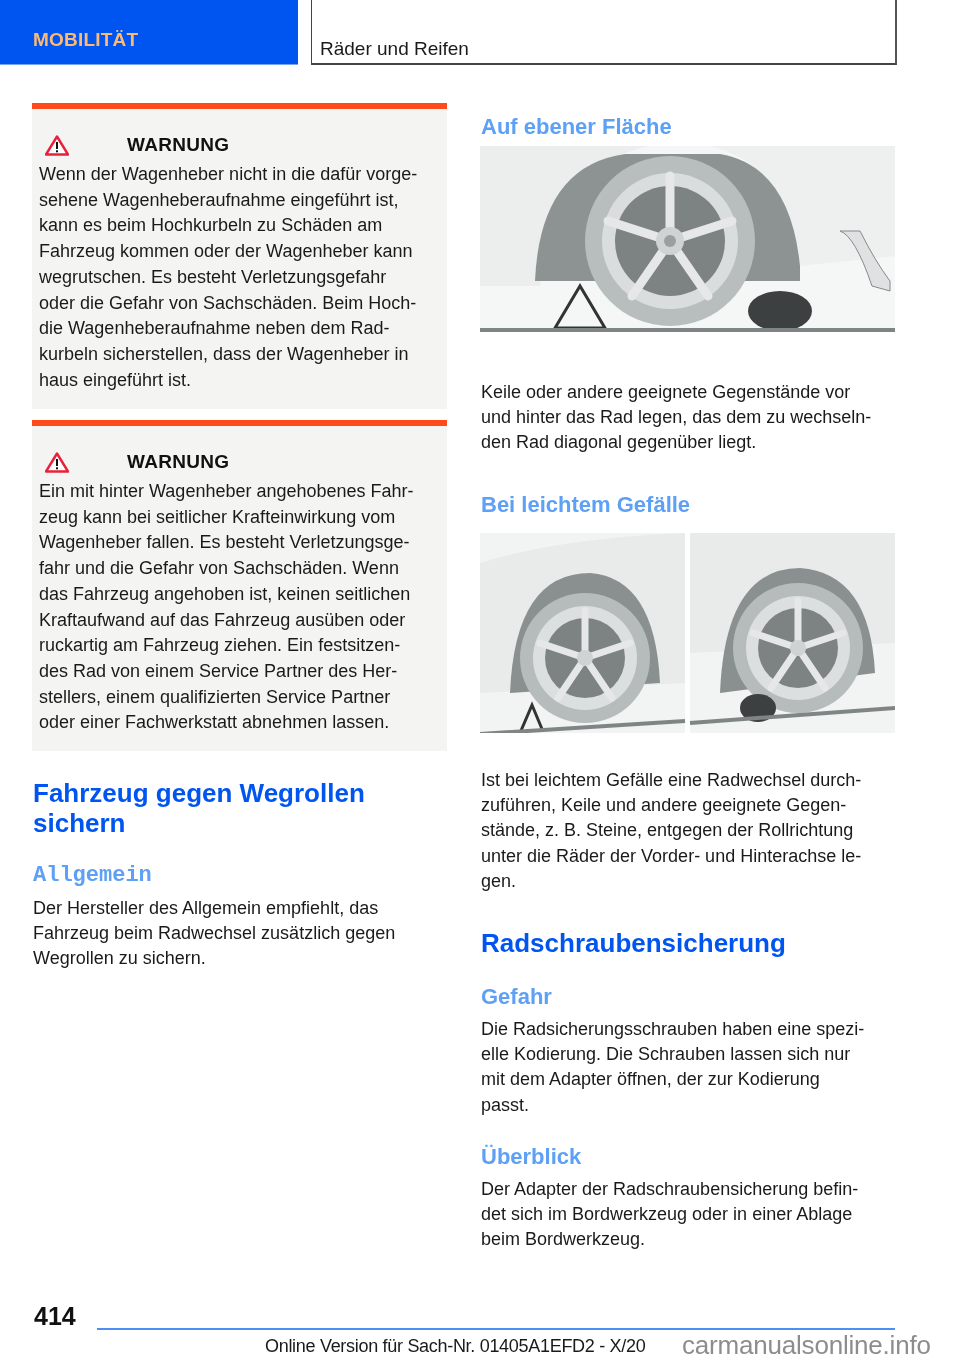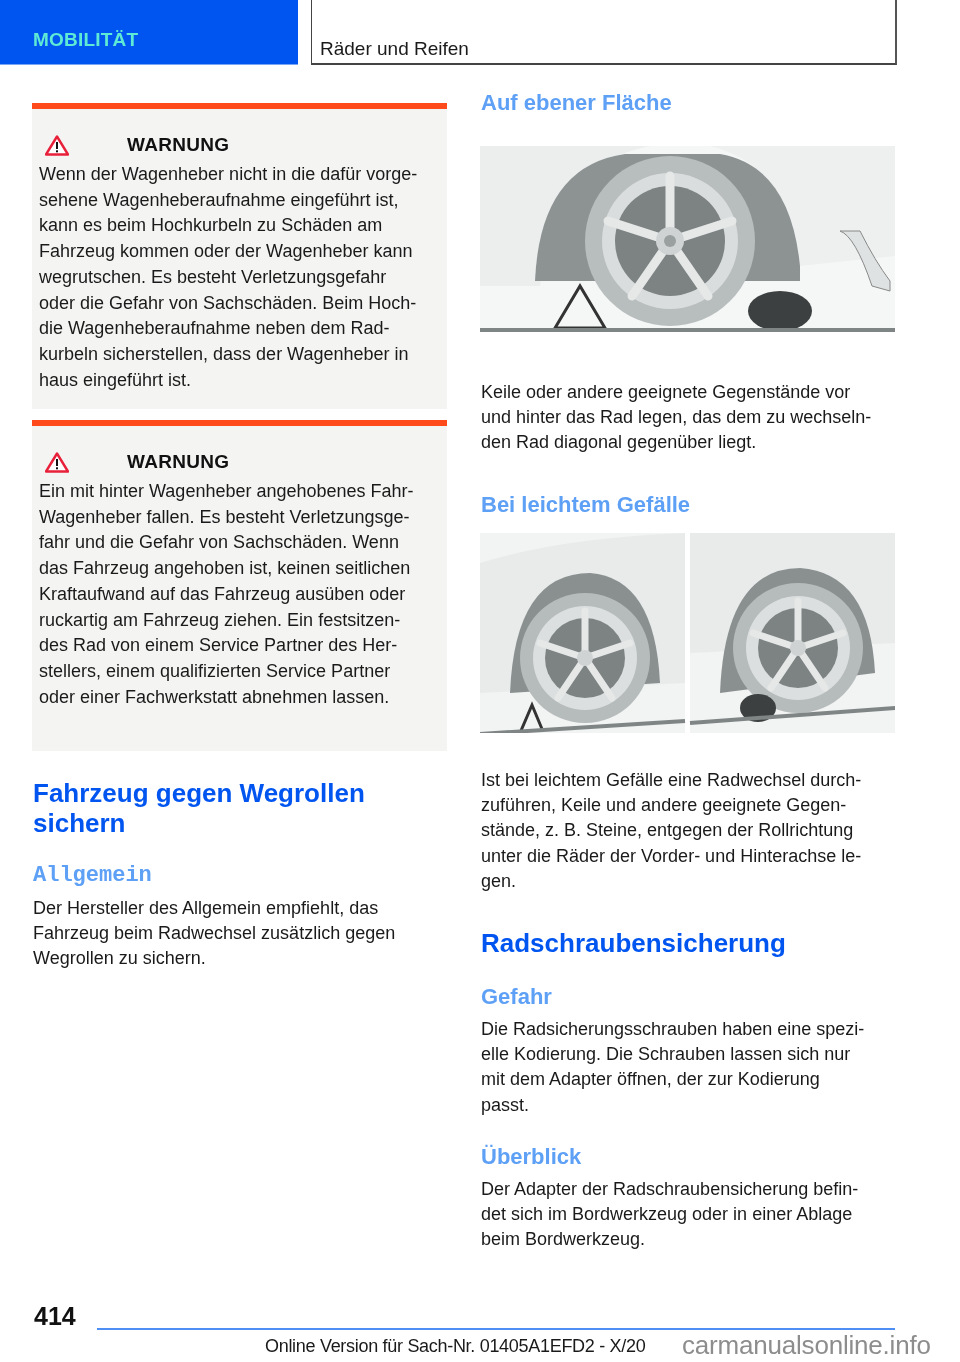--- a/index.html
+++ b/index.html
@@ -1,20 +1,20 @@
 <!DOCTYPE html>
 <html><head>
 <meta charset="utf-8">
 <style>
   html, body { margin: 0; padding: 0; background: #ffffff; }
   body { width: 960px; height: 1362px; position: relative; overflow: hidden;
          font-family: "Liberation Sans", "DejaVu Sans", sans-serif; color: #1a1a1a; }
   .tab-blue { position: absolute; left: 0; top: 0; width: 298px; height: 64px;
               background: #0055f0; border-bottom: 1px solid #7aa5f5; }
-  .tab-blue span { position: absolute; left: 33px; top: 29px; color: #5eead4;
+  .tab-blue span { position: absolute; left: 33px; top: 29px; color: #fdba74;
                    font-weight: bold; font-size: 19px; letter-spacing: 0.2px; }
   .tab-header { position: absolute; left: 311px; top: -2px; width: 583px; height: 65px;
                 border: 1px solid #444; border-top: none; border-right: 2px solid #555;
                 border-bottom: 2px solid #444; background: #fff; }
   .tab-header span { position: absolute; left: 8px; top: 40px; font-size: 19px; color: #1a1a1a; }
 
   .warn { position: absolute; left: 32px; width: 415px; background: #f4f4f3; }
   .warn .bar { height: 6px; background: #ff4a1c; }
   .warn .head { display: flex; align-items: center; margin: 25px 0 0 13px; height: 22px; gap: 44px; }
   .warn .head svg { width: 24px; height: 21px; margin-right: 14px; }
@@ -74,20 +74,21 @@
   <div class="head">
     <svg viewBox="0 0 24 21">
       <polygon points="12,1.5 23,19.5 1,19.5" fill="#fff" stroke="#e8203a" stroke-width="2.4" stroke-linejoin="round"></polygon>
       <rect x="11" y="7" width="2" height="7" fill="#111"></rect>
       <rect x="11" y="15.3" width="2" height="2" fill="#111"></rect>
     </svg>
     <span>WARNUNG</span>
   </div>
   <div class="body">
     <span class="line">Ein mit hinter Wagenheber angehobenes Fahr-</span>
+    <span class="line">zeug kann bei seitlicher Krafteinwirkung vom</span>
     <span class="line">Wagenheber fallen. Es besteht Verletzungsge-</span>
     <span class="line">fahr und die Gefahr von Sachschäden. Wenn</span>
     <span class="line">das Fahrzeug angehoben ist, keinen seitlichen</span>
     <span class="line">Kraftaufwand auf das Fahrzeug ausüben oder</span>
     <span class="line">ruckartig am Fahrzeug ziehen. Ein festsitzen-</span>
     <span class="line">des Rad von einem Service Partner des Her-</span>
     <span class="line">stellers, einem qualifizierten Service Partner</span>
     <span class="line">oder einer Fachwerkstatt abnehmen lassen.</span>
   </div>
 </div>
@@ -96,21 +97,21 @@
   <div>Fahrzeug gegen Wegrollen</div>
   <div>sichern</div>
 </div>
 <div class="h2" style="left:33px;top:863px;font-family:Liberation Mono, monospace;">Allgemein</div>
 <div class="p" style="left:33px;top:896px;">
   <span class="line">Der Hersteller des Allgemein empfiehlt, das</span>
   <span class="line">Fahrzeug beim Radwechsel zusätzlich gegen</span>
   <span class="line">Wegrollen zu sichern.</span>
 </div>
 
-<div class="h2" style="left:481px;top:90px;">Auf ebener Fläche</div>
+<div class="h2" style="left:481px;top:114px;">Auf ebener Fläche</div>
 
 <div class="figure" style="left:480px;top:146px;width:415px;height:186px;">
   <svg width="415" height="186" viewBox="0 0 415 186">
     <rect x="0" y="0" width="415" height="186" fill="#f5f6f6"></rect>
     <path d="M0,60 L0,140 L60,140 Q70,20 170,0 L0,0 Z" fill="#eceeee"></path>
     <path d="M230,0 Q310,20 320,120 L415,110 L415,0 Z" fill="#eef0f0"></path>
     <path d="M55,135 Q60,20 145,8 L240,8 Q310,20 320,120 L320,135 Z" fill="#8d9393"></path>
     <path d="M190,60 Q200,50 210,60" stroke="#999" fill="none"></path>
     <path d="M360,85 Q375,90 392,140 L410,145 L410,135 Q395,115 380,85 Z" fill="#dfe2e2" stroke="#888" stroke-width="1"></path>
     <circle cx="190" cy="95" r="85" fill="#b8bdbd"></circle>

